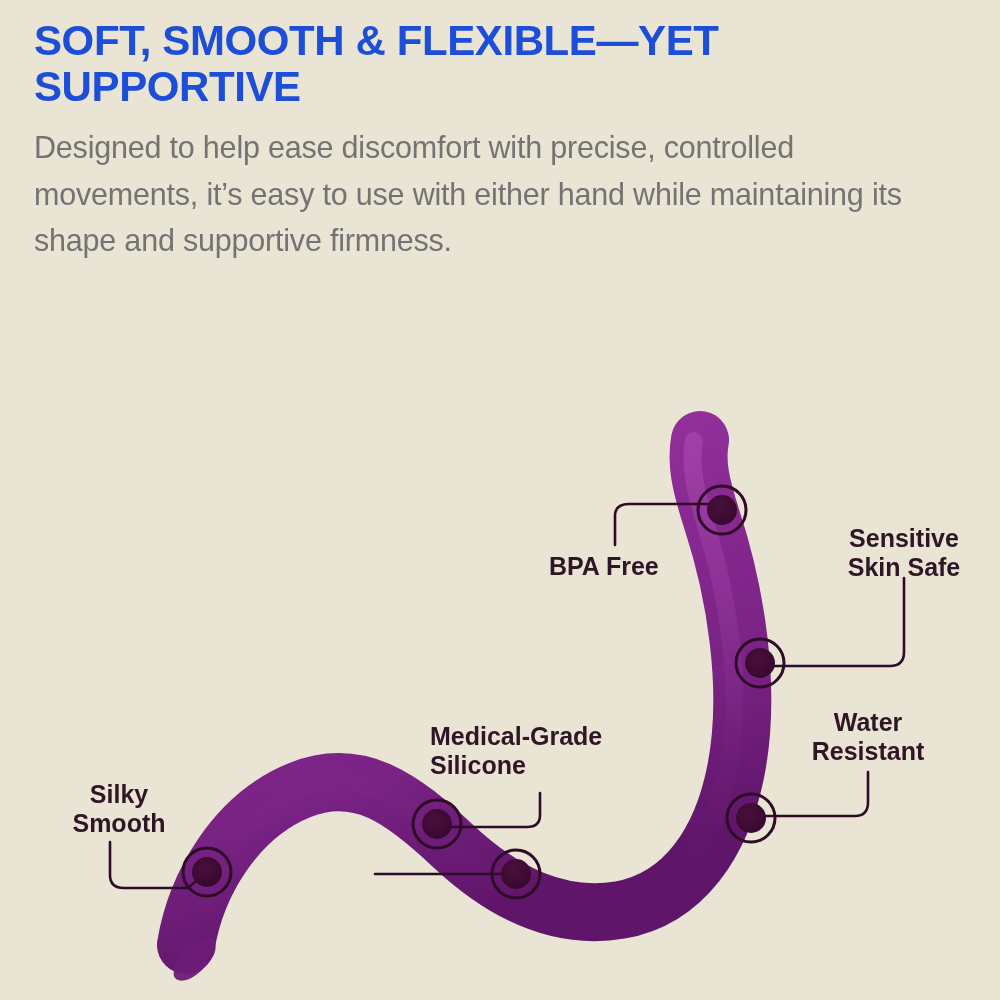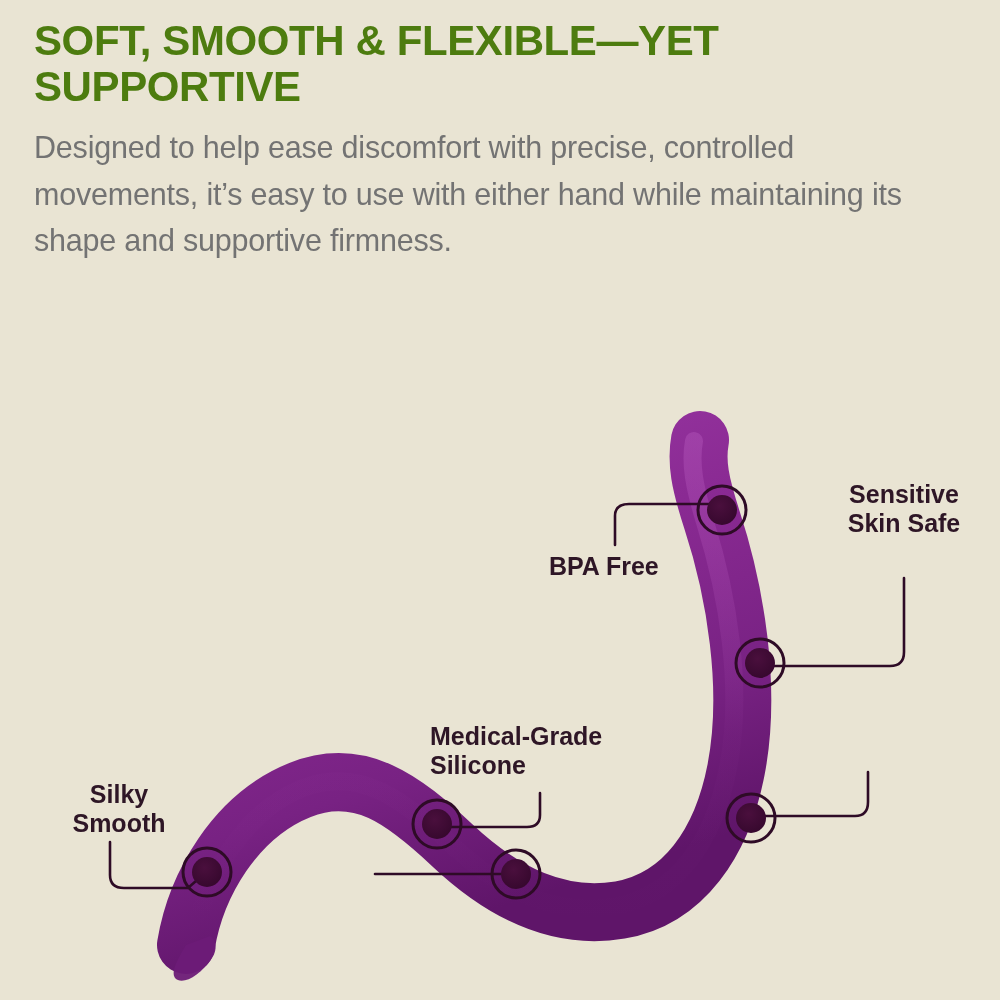--- a/index.html
+++ b/index.html
@@ -29,21 +29,21 @@
     top: 18px;
     width: 930px;
   }
 
   .headline {
     font-family: "Liberation Sans", sans-serif;
     font-weight: bold;
     font-size: 42px;
     line-height: 1.10;
     letter-spacing: -0.4px;
-    color: #4d7c0f;
+    color: #1d4ed8;
     margin: 0 0 14px 0;
     text-transform: uppercase;
     max-width: 880px;
   }
 
   .body-copy {
     font-family: "Liberation Sans", sans-serif;
     font-weight: 400;
     font-size: 30.5px;
     line-height: 1.52;
@@ -69,21 +69,21 @@
     font-size: 25px;
     line-height: 1.16;
     color: #2e1626;
     white-space: pre-line;
   }
 
   .lbl-silky        { left: 54px;  top: 780px; text-align: center; width: 130px; }
   .lbl-latex        { left: 300px; top: 847px; text-align: center; width: 110px; }
   .lbl-medical      { left: 430px; top: 722px; text-align: left; width: 220px; }
   .lbl-bpa          { left: 549px; top: 552px; text-align: left;   width: 190px; }
-  .lbl-sensitive    { left: 818px; top: 480px; text-align: center; width: 172px; }
+  .lbl-sensitive    { left: 818px; top: 524px; text-align: center; width: 172px; }
   .lbl-water        { left: 790px; top: 708px; text-align: center; width: 156px; }
 </style>
 </head>
 <body>
 
 <div class="page">
 
   <div class="text-block">
     <h1 class="headline">SOFT, SMOOTH &amp; FLEXIBLE—YET SUPPORTIVE</h1>
     <p class="body-copy">Designed to help ease discomfort with precise, controlled movements, it’s easy to use with either hand while maintaining its shape and supportive firmness.</p>
@@ -176,14 +176,16 @@
 
 
   <div class="callout-label lbl-medical">Medical-Grade
 Silicone</div>
 
   <div class="callout-label lbl-bpa">BPA Free</div>
 
   <div class="callout-label lbl-sensitive">Sensitive
 Skin Safe</div>
 
+  <div class="callout-label lbl-water">Water
+Resistant</div>
 
 </div>
 
 </body></html>

